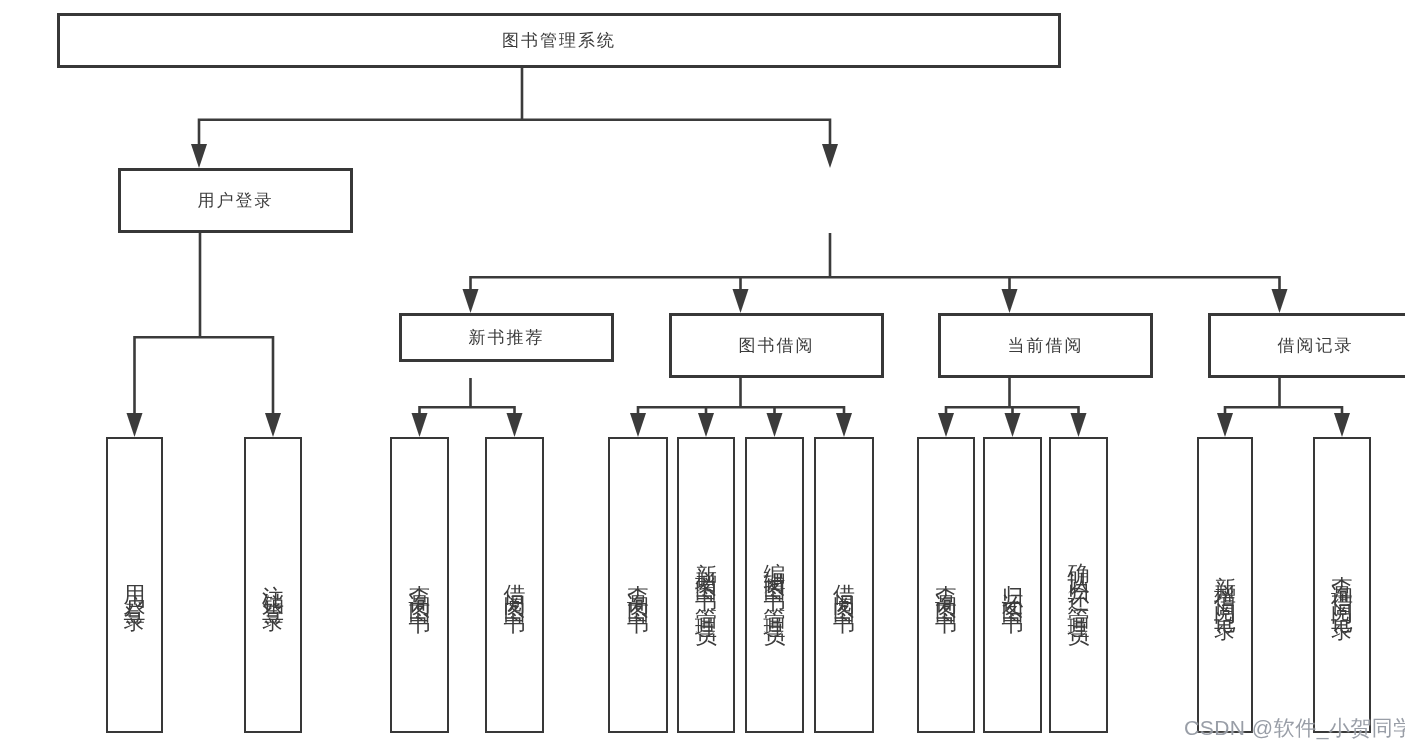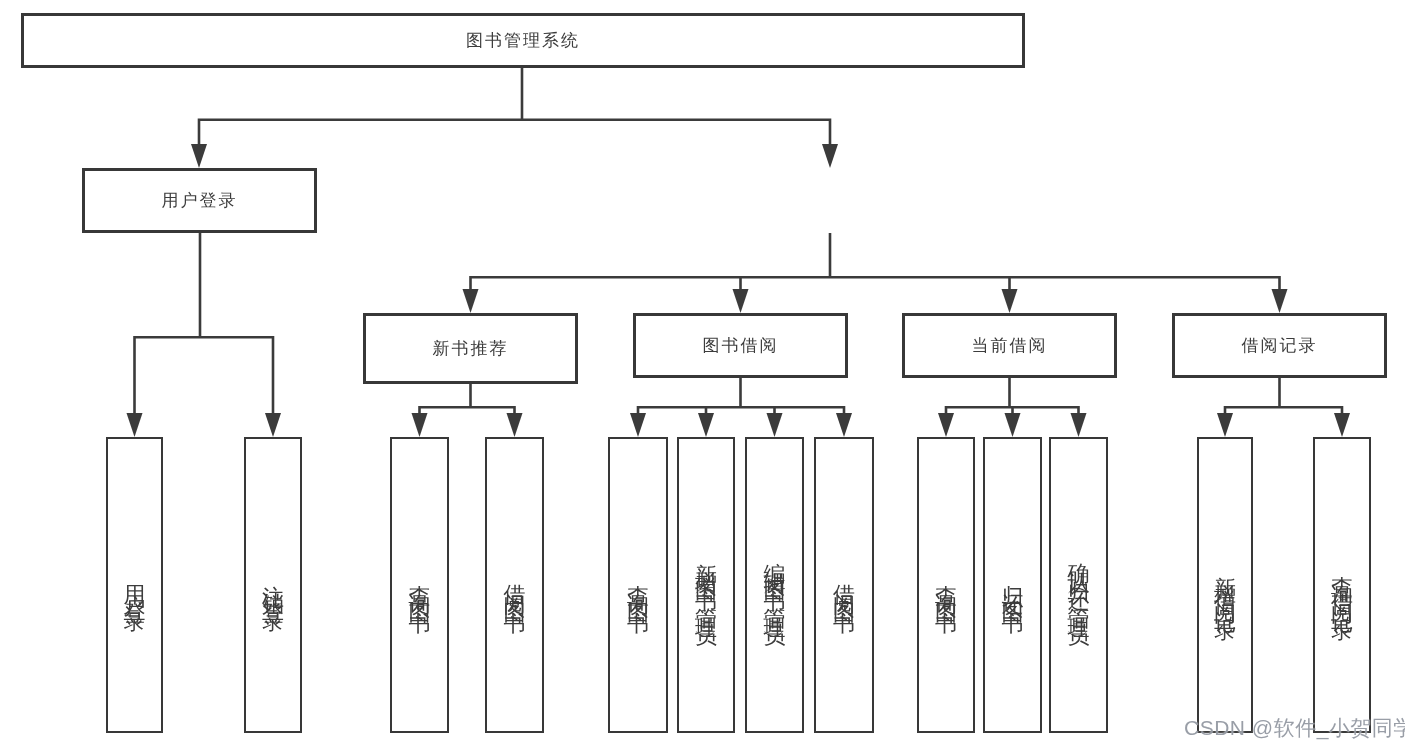--- a/index.html
+++ b/index.html
@@ -29,20 +29,21 @@
     display: flex;
     align-items: center;
     justify-content: center;
     z-index: 2;
   }
   .hnode {
     border: 3px solid #383838;
     font-size: 17px;
     letter-spacing: 2px;
     white-space: nowrap;
+    margin-left: 36px;
   }
   .vnode {
     border: 2.5px solid #383838;
     top: 437px;
     height: 296px;
   }
   .vtext {
     writing-mode: vertical-rl;
     text-orientation: mixed;
     font-size: 22px;
@@ -93,21 +94,21 @@
   </svg>
 
   <div class="node hnode" style="left:21px; top:13px; width:1004px; height:55px;">
     <span>图书管理系统</span>
   </div>
 
   <div class="node hnode" style="left:82px; top:168px; width:235px; height:65px;">
     <span>用户登录</span>
   </div>
 
-  <div class="node hnode" style="left:363px; top:313px; width:215px; height:71px;text-align:center;">
+  <div class="node hnode" style="left:363px; top:313px; width:215px; height:49px;text-align:center;">
     <span>新书推荐</span>
   </div>
   <div class="node hnode" style="left:902px; top:313px; width:215px; height:65px;">
     <span>当前借阅</span>
   </div>
   <div class="node hnode" style="left:633px; top:313px; width:215px; height:65px;">
     <span>图书借阅</span>
   </div>
   <div class="node hnode" style="left:1172px; top:313px; width:215px; height:65px;">
     <span>借阅记录</span>

